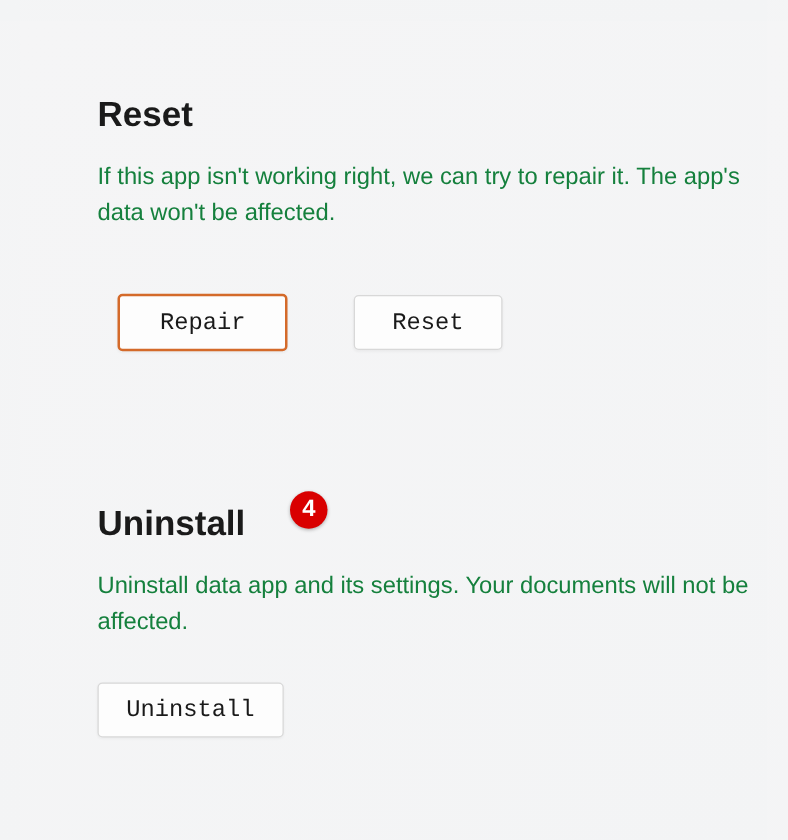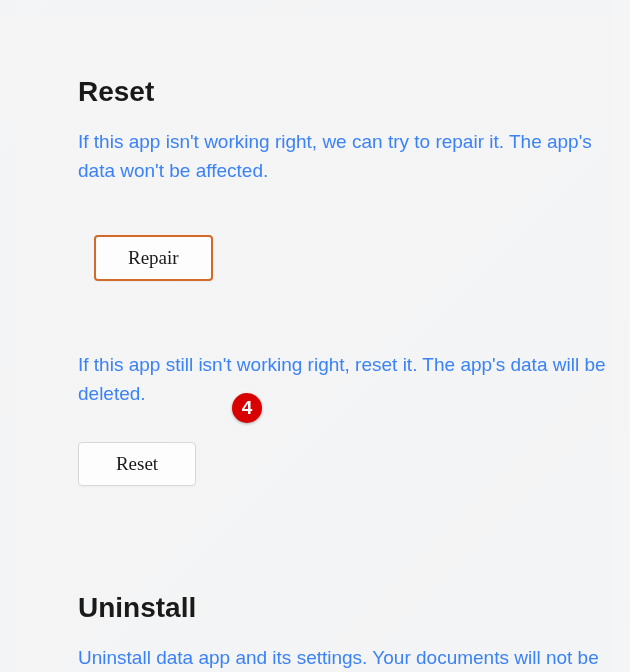--- a/index.html
+++ b/index.html
@@ -18,27 +18,27 @@
     }
     .section-heading {
       font-size: 28px;
       font-weight: 600;
       margin-bottom: 20px;
       color: #1a1a1a;
     }
     .description {
       font-size: 19px;
       line-height: 1.5;
-      color: #3b82f6;
+      color: #15803d;
       margin-bottom: 18px;
       max-width: 600px;
     }
     .btn {
       display: inline-block;
-      font-family: Liberation Serif, serif;
+      font-family: Liberation Mono, monospace;
       font-size: 19px;
       padding: 10px 32px;
       background: #fdfdfd;
       border: 1px solid #d8d8d8;
       border-radius: 4px;
       cursor: pointer;
       color: #1a1a1a;
       box-shadow: 0 1px 2px rgba(0,0,0,0.04);
       margin-bottom: 38px;
       min-width: 118px;
@@ -86,21 +86,20 @@
 <section>
   <h2 class="section-heading">Reset</h2>
   
   <p class="description">If this app isn't working right, we can try to repair it. The app's data won't be affected.</p>
   
   <div class="repair-wrapper">
     <button class="btn btn-highlighted">Repair</button>
     <div class="callout callout-4">4</div>
   </div>
   
-  <p class="description">If this app still isn't working right, reset it. The app's data will be deleted.</p>
   
   <button class="btn btn-reset">Reset</button>
 </section>
 
 <section class="uninstall-section">
   <h2 class="section-heading">Uninstall</h2>
   
   <p class="description">Uninstall data app and its settings. Your documents will not be affected.</p>
   
   <button class="btn btn-uninstall">Uninstall</button>

